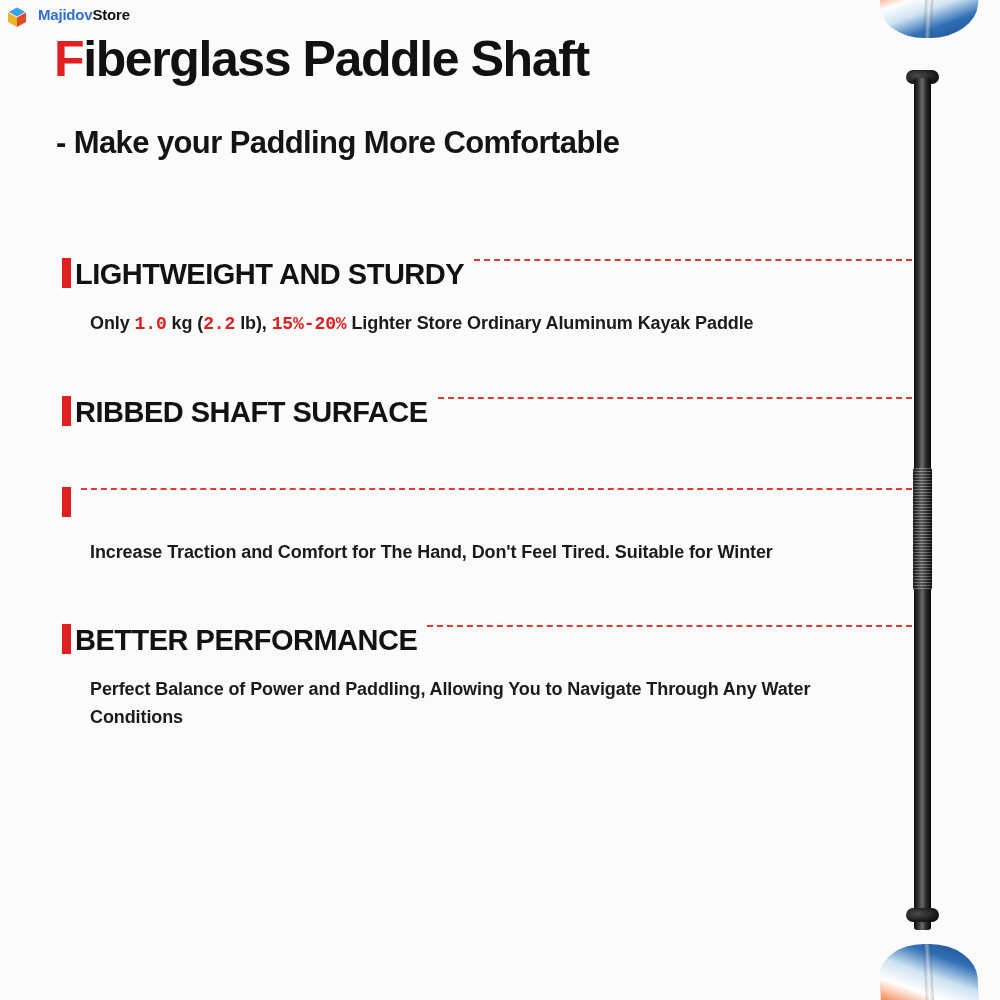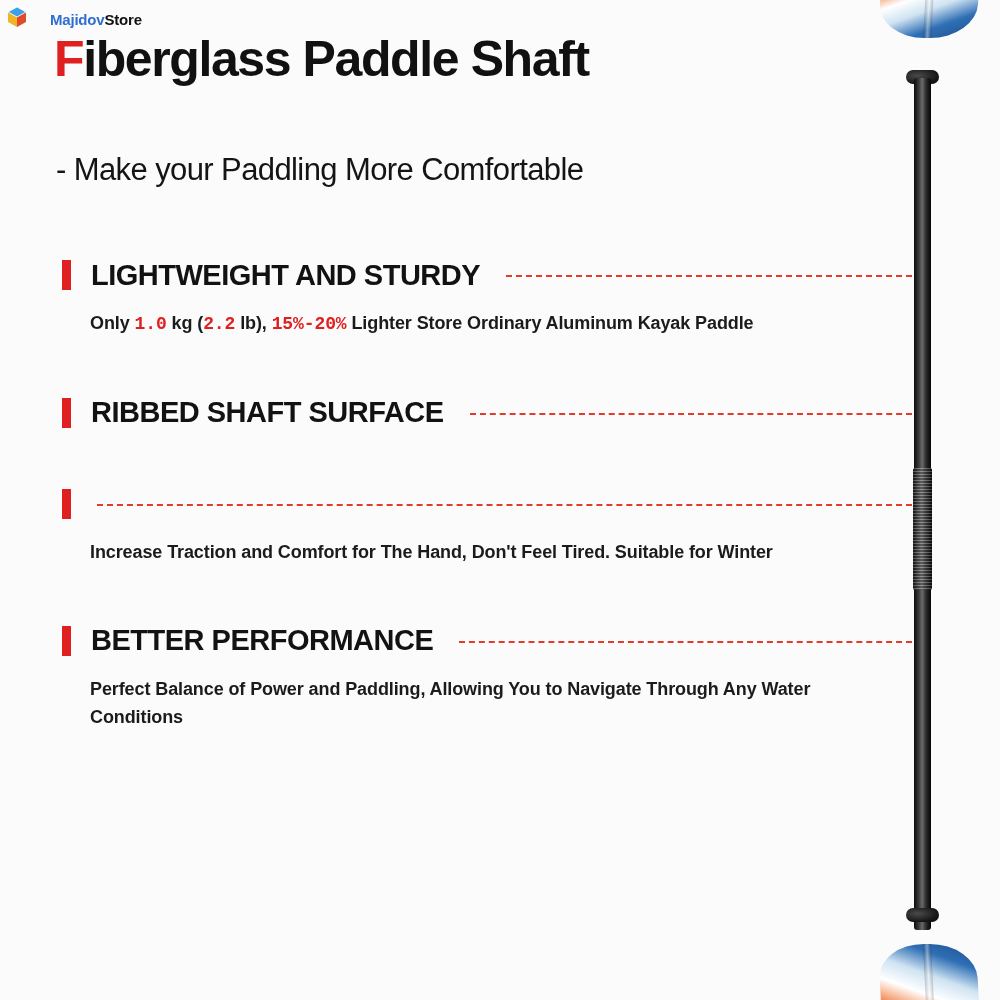--- a/index.html
+++ b/index.html
@@ -13,22 +13,22 @@
     position: relative;
     width: 1000px; height: 1000px;
     background: #fbfbfb;
   }
 
   
   .brand {
     position: absolute;
     top: 6px; left: 6px;
     display: flex;
-    align-items: flex-end;
-    gap: 22px;
+    align-items: flex-start;
+    gap: 10px;
     z-index: 5;
   }
   .brand-cube { width: 22px; height: 22px; position: relative; }
   .brand-text {
     font-size: 15px;
     font-weight: bold;
     letter-spacing: -0.2px;
     color: #1a1a1a;
   }
   .brand-text .b1 { color: #2f6fd0; }
@@ -41,41 +41,41 @@
     font-size: 50px;
     font-weight: bold;
     letter-spacing: -1.4px;
     color: #111;
     white-space: nowrap;
   }
   .title .accent { color: #e02020; }
 
   .subtitle {
     position: absolute;
-    top: 152px; left: 56px;
+    top: 125px; left: 56px;
     font-size: 31px;
-    font-weight: normal;
+    font-weight: bold;
     letter-spacing: -0.6px;
     color: #141414;
     white-space: nowrap;
   }
 
   
   .features {
     position: absolute;
     top: 258px; left: 62px;
     width: 850px;
   }
   .feature { position: relative; margin-bottom: 57px; }
   .feature:last-child { margin-bottom: 0; }
 
   .feature-head {
     display: flex;
-    align-items: center;
-    gap: 20px;
+    align-items: flex-start;
+    gap: 4px;
     height: 34px;
   }
   .bar {
     width: 9px; height: 30px;
     background: #e02020;
     flex: 0 0 auto;
   }
   .feature-title {
     font-size: 29px;
     font-weight: bold;

